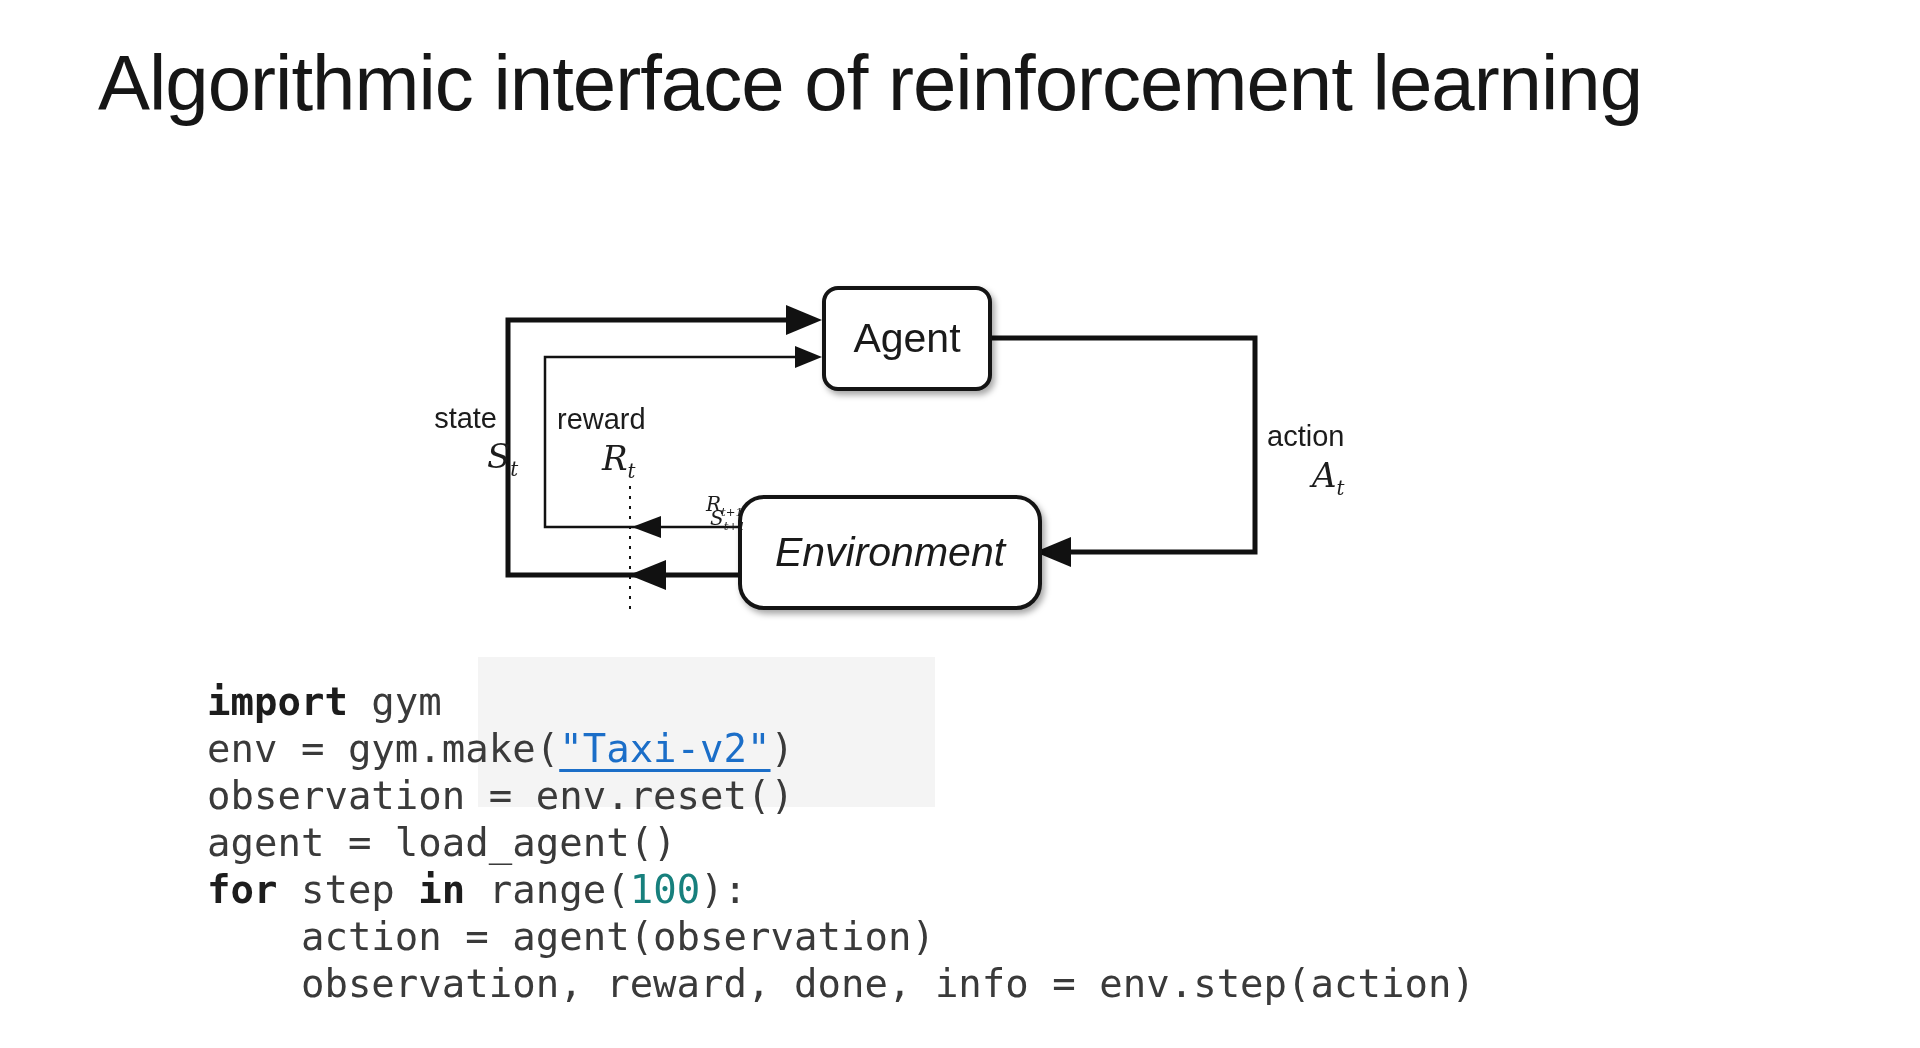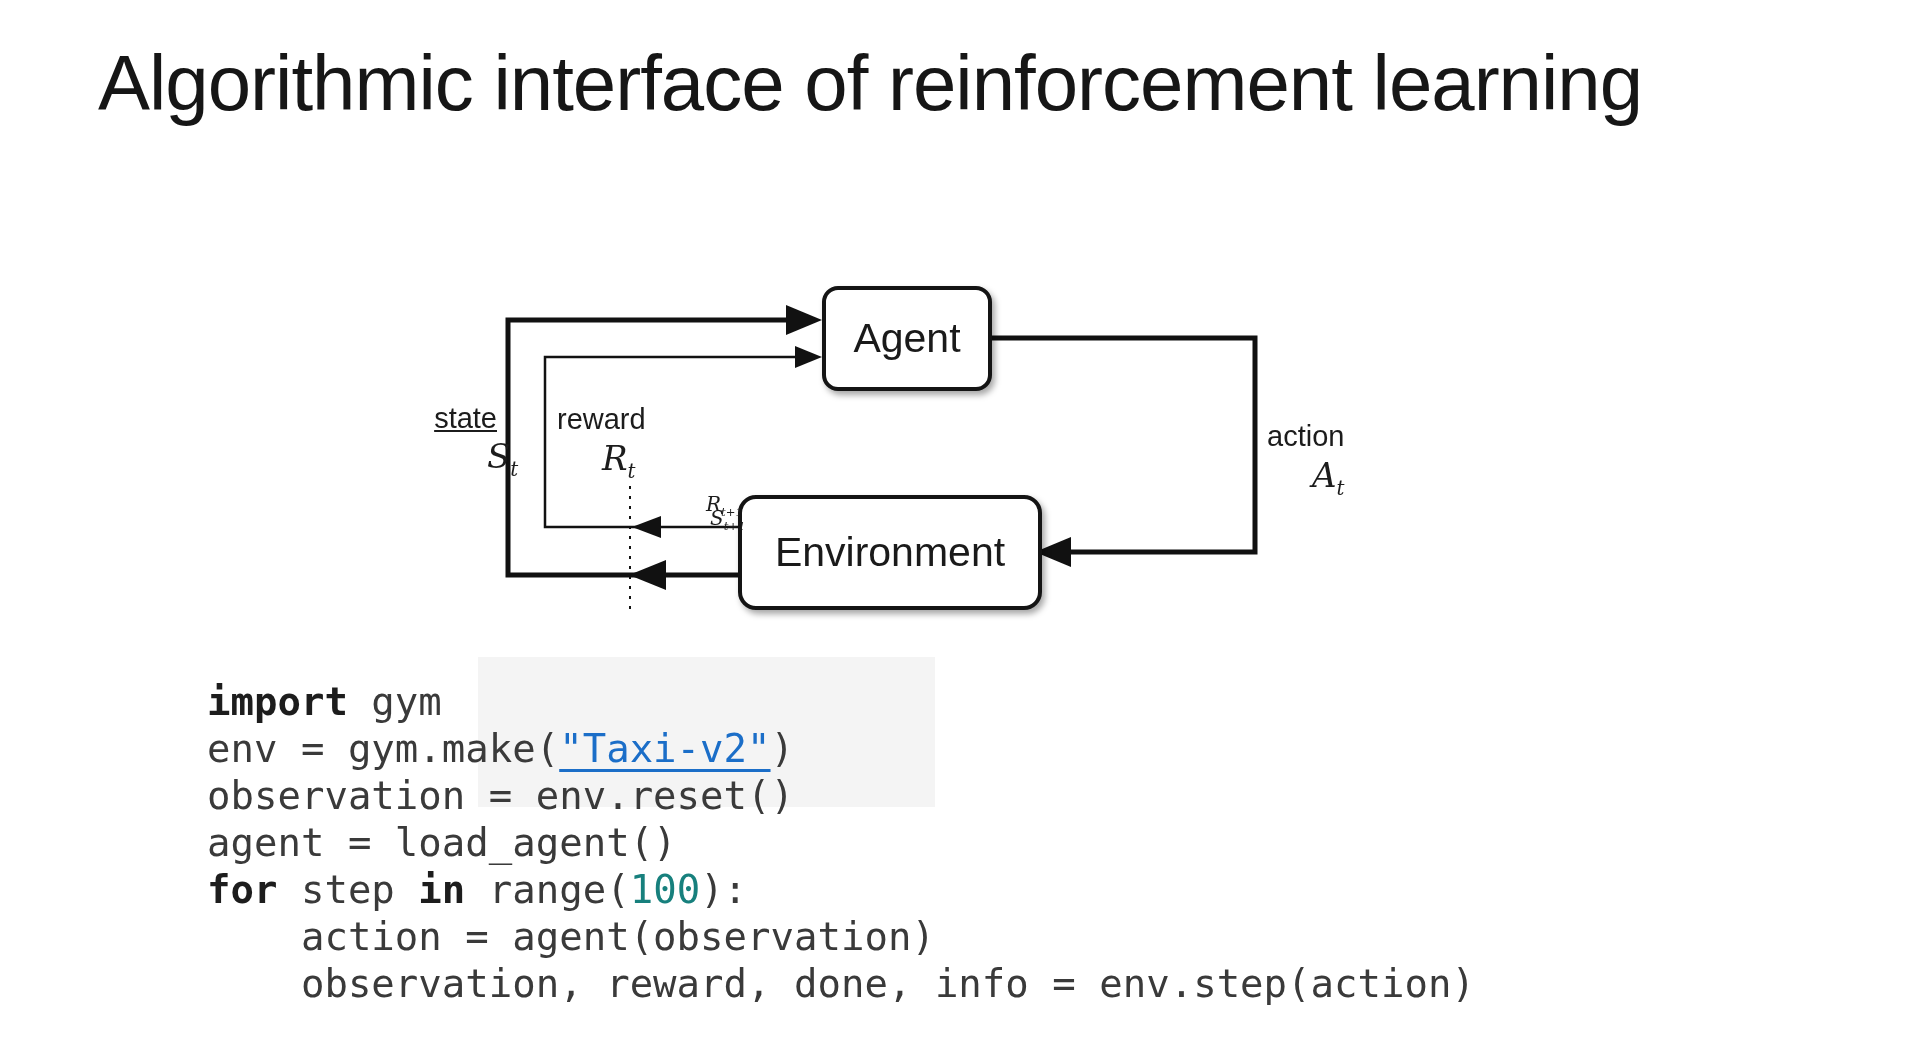--- a/index.html
+++ b/index.html
@@ -17,29 +17,29 @@
   }
   
   .diagram-svg{position:absolute;left:0;top:0;width:1920px;height:1048px;z-index:1;pointer-events:none;}
   .node{
     position:absolute;z-index:2;background:#ffffff;border:4px solid #141414;
     display:flex;align-items:center;justify-content:center;
     font-size:41px;color:#1a1a1a;
     box-shadow:3px 4px 6px rgba(0,0,0,0.35);
   }
   .agent-node{left:822px;top:286px;width:162px;height:97px;border-radius:16px;}
-  .environment-node{left:738px;top:495px;width:296px;height:107px;border-radius:18px;}
+  .environment-node{left:738px;top:495px;width:296px;height:107px;border-radius:26px;font-style:italic;}
   .dlabel{position:absolute;z-index:3;color:#1c1c1c;font-size:29px;white-space:nowrap;}
   .math{
     position:absolute;z-index:3;font-family:"DejaVu Serif","Liberation Serif",serif;
     font-style:italic;font-size:34px;color:#1c1c1c;white-space:nowrap;margin-left:44px;
   }
   .math sub{font-size:0.58em;font-style:italic;line-height:0;}
   .math-sm{font-size:20px;}
-  .state-label{left:400px;top:402px;width:97px;text-align:right;text-decoration:underline;}
+  .state-label{left:400px;top:402px;width:97px;text-align:right;}
   .state-symbol{left:443px;top:436px;}
   .reward-label{left:557px;top:403px;}
   .reward-symbol{left:558px;top:438px;}
   .action-label{left:1267px;top:420px;}
   .action-symbol{left:1268px;top:455px;}
   .next-reward-symbol{left:662px;top:492px;}
   .next-state-symbol{left:666px;top:506px;}
   
   .code-bg{
     position:absolute;left:478px;top:657px;width:457px;height:150px;

